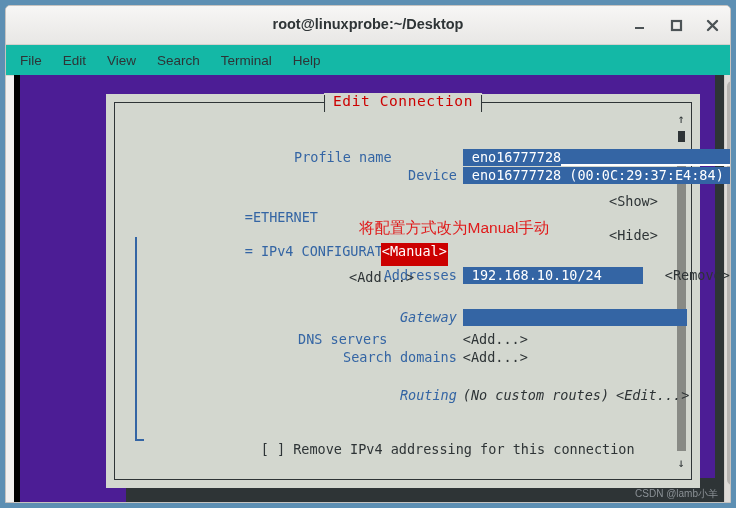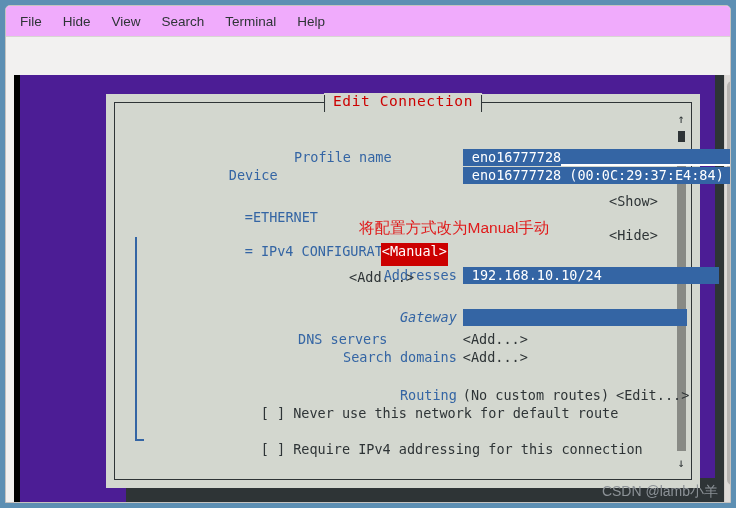--- a/index.html
+++ b/index.html
@@ -29,21 +29,21 @@
   .title-text{
     position:absolute;left:0;right:0;top:10px;text-align:center;
     font-size:14.5px;color:#2e3436;font-weight:bold;
     font-family:"Liberation Sans",sans-serif;
   }
   .winbtns{position:absolute;right:10px;top:0;height:38px;display:flex;align-items:center;gap:20px;}
   .wb{width:16px;height:16px;position:relative;cursor:default;color:#4c5356;}
   .wb svg{display:block;}
 
   .menubar{
-    height:30px;background:#f0abfc;display:flex;align-items:center;
+    height:30px;background:#14b8a6;display:flex;align-items:center;
     padding-left:14px;gap:21px;border-bottom:1px solid #d8d5d2;
   }
   .menubar .mi{font-size:13.5px;color:#2e3436;font-family:"Liberation Sans",sans-serif;}
 
   
   .term{
     position:absolute;left:8px;top:69px;width:726px;height:429px;
     background:#4c1d95;box-sizing:border-box;
     border-left:6px solid #000000;
   }
@@ -120,35 +120,55 @@
     font-family:"DejaVu Sans Mono","Liberation Mono",monospace;
     font-size:12px;color:#2e3436;line-height:12px;
   }
   .dlg-sb .arrow.up{top:8px;}
   .dlg-sb .arrow.dn{bottom:8px;}
   .dlg-sb .blk{position:absolute;left:5px;top:26px;width:7px;height:11px;background:#2e3436;}
   .dlg-sb .trough{position:absolute;left:4px;top:44px;bottom:26px;width:9px;background:#888a85;}
 
   .watermark{
     position:absolute;right:22px;bottom:3px;
-    color:#8b9196;font-size:14px;font-family:"Liberation Sans",sans-serif;
+    color:#8b9196;font-size:10px;font-family:"Liberation Sans",sans-serif;
     white-space:nowrap;
   }
 </style>
 </head>
 <body>
 
 <div class="screen">
 
   <div class="window">
 
+    <div class="titlebar">
+      <div class="title-text">root@linuxprobe:~/Desktop</div>
+      <div class="winbtns">
+        <div class="wb">
+          <svg width="16" height="16" viewBox="0 0 16 16">
+              <rect x="3" y="10" width="9" height="2" fill="#4c5356"></rect>
+            </svg>
+        </div>
+        <div class="wb">
+          <svg width="16" height="16" viewBox="0 0 16 16">
+              <rect x="4" y="4" width="9" height="9" fill="none" stroke="#4c5356" stroke-width="2.2"></rect>
+            </svg>
+        </div>
+        <div class="wb">
+          <svg width="16" height="16" viewBox="0 0 16 16">
+            <path d="M4 4 L13 13 M13 4 L4 13" stroke="#4c5356" stroke-width="2.4" stroke-linecap="round"></path>
+          </svg>
+        </div>
+      </div>
+    </div>
 
     <div class="menubar">
       <span class="mi">File</span>
-      <span class="mi">Hide</span>
+      <span class="mi">Edit</span>
       <span class="mi">View</span>
       <span class="mi">Search</span>
       <span class="mi">Terminal</span>
       <span class="mi">Help</span>
     </div>
 
     <div class="term">
 
       <div class="term-dark-right"></div>
       <div class="term-dark-bottom"></div>
@@ -168,21 +188,21 @@
             <div class="arrow dn">↓</div>
           </div>
 
           <div class="content">
 
             <div class="row" style="left:0;top:30px;width:100%;">
               <span style="display:inline-block;width:228px;text-align:center;" class="lbl">Profile name</span><span class="field" style="width:360px;margin-left:6px;"><span class="txt">eno16777728</span><span class="cursor-ul" style="width:270px;"></span></span>
             </div>
 
             <div class="row" style="left:0;top:48px;width:100%;">
-              <span style="display:inline-block;width:228px;" class="lbl">Device</span><span class="field" style="width:360px;margin-left:6px;"><span class="txt">eno16777728 (00:0C:29:37:E4:84)</span></span>
+              <span style="display:inline-block;width:228px;text-align:right;" class="lbl">Device</span><span class="field" style="width:360px;margin-left:6px;"><span class="txt">eno16777728 (00:0C:29:37:E4:84)</span></span>
             </div>
 
             <div class="row" style="left:16px;top:90px;">
               <span class="eq">=</span><span class="lbl" style="margin-left:0;">ETHERNET</span>
             </div>
             <div class="row" style="left:494px;top:90px;">&lt;Show&gt;</div>
 
             <div class="row" style="left:16px;top:124px;">
               <span class="eq">=</span><span class="lbl" style="margin-left:8px;">IPv4 CONFIGURATION</span>
             </div>
@@ -190,46 +210,43 @@
               <span class="redbox">&lt;Manual&gt;</span>
             </div>
             <div class="row" style="left:494px;top:124px;">&lt;Hide&gt;</div>
 
             <div class="annot" style="left:244px;top:115px;">将配置方式改为Manual手动</div>
 
             <div class="tline" style="left:20px;top:134px;width:2px;height:204px;"></div>
             <div class="tline" style="left:20px;top:336px;width:9px;height:2px;"></div>
 
             <div class="row" style="left:0;top:148px;width:100%;">
-              <span style="display:inline-block;width:228px;text-align:right;" class="lbl">Addresses</span><span class="field" style="width:256px;margin-left:6px;"><span class="txt">192.168.10.10/24</span></span><span class="dim" style="margin-left:22px;">&lt;Remove&gt;</span>
+              <span style="display:inline-block;width:228px;text-align:right;" class="lbl">Addresses</span><span class="field" style="width:180px;margin-left:6px;"><span class="txt">192.168.10.10/24</span></span><span class="dim" style="margin-left:22px;">&lt;Remove&gt;</span>
             </div>
             <div class="row" style="left:234px;top:166px;">&lt;Add...&gt;</div>
 
             <div class="row" style="left:0;top:190px;width:100%;font-style:italic;">
               <span style="display:inline-block;width:228px;text-align:right;" class="lbl">Gateway</span><span class="field" style="width:224px;margin-left:6px;"><span class="txt"></span></span>
             </div>
 
             <div class="row" style="left:0;top:212px;width:100%;">
               <span style="display:inline-block;width:228px;text-align:center;" class="lbl">DNS servers</span><span class="dim" style="margin-left:6px;">&lt;Add...&gt;</span>
             </div>
 
             <div class="row" style="left:0;top:230px;width:100%;">
               <span style="display:inline-block;width:228px;text-align:right;" class="lbl">Search domains</span><span class="dim" style="margin-left:6px;">&lt;Add...&gt;</span>
             </div>
 
-            <div class="row" style="left:0;top:268px;width:100%;">
+            <div class="row" style="left:0;top:268px;width:100%;font-style:italic;">
               <span style="display:inline-block;width:228px;text-align:right;" class="lbl">Routing</span><span class="dim" style="margin-left:6px;">(No custom routes)</span><span class="dim" style="margin-left:7px;">&lt;Edit...&gt;</span>
             </div>
 
-            <div class="row" style="left:32px;top:286px;">
-              <span class="dim">[ ]</span><span class="dim" style="margin-left:8px;">Never use this network for default route</span>
-            </div>
 
             <div class="row" style="left:32px;top:322px;">
-              <span class="dim">[ ]</span><span class="dim" style="margin-left:8px;">Require IPv4 addressing for this connection</span>
+              <span class="dim">[ ]</span><span class="dim" style="margin-left:8px;">Remove IPv4 addressing for this connection</span>
             </div>
 
           </div>
         </div>
       </div>
 
       <div class="watermark">CSDN @lamb小羊</div>
 
     </div>
   </div>

